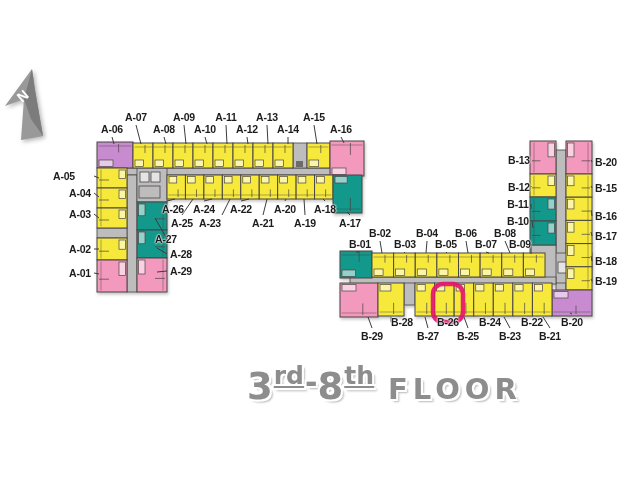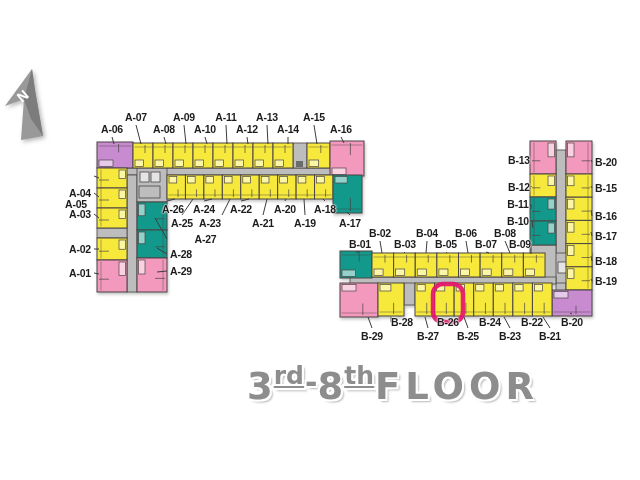--- a/index.html
+++ b/index.html
@@ -10,21 +10,21 @@
   #north-arrow-svg{filter:drop-shadow(2px 2px 2px rgba(110,110,110,.5));}
   .lbl{position:absolute;transform:translate(-50%,-50%);font-weight:bold;font-size:10.5px;
        color:#1c1c1c;letter-spacing:-.2px;white-space:nowrap;
        text-shadow:0 0 2px #fff,0 0 2px #fff,0 0 1px #fff;}
   .title{position:absolute;left:247px;top:361px;color:#8d8d8d;font-weight:bold;
          font-family:"DejaVu Sans",sans-serif;white-space:nowrap;
          text-shadow:-2px -2px 0 #fff,2px -2px 0 #fff,-2px 2px 0 #fff,2px 2px 0 #fff,3px 3px 2px #b9b9b9;}
   .title .num{font-size:37px;}
   .title sup{font-size:25px;vertical-align:15px;text-decoration:underline;margin:0 1px;}
   .title .dash{font-size:30px;vertical-align:6px;}
-  .title .word{font-size:37px;letter-spacing:5px;}
+  .title .word{font-size:29px;letter-spacing:5px;margin-left:13px;}
 </style>
 </head>
 <body>
 
 <div id="screen">
 
   <svg id="plan-svg" width="640" height="480" viewBox="0 0 640 480">
     <g id="north-arrow-svg">
         <polygon points="32,69 5,106 24,99 21,140 43,136 35,90" fill="#999999"></polygon>
         <polygon points="32,69 35,90 43,136 31,119 24,99" fill="#7c7c7c"></polygon>
@@ -309,21 +309,21 @@
     <g id="ring-layer">
         <rect x="433" y="284" width="30" height="38" rx="10" ry="10" fill="none" stroke="#e4156e" stroke-width="4.5" opacity="0.93"></rect>
       </g>
   </svg>
 
   <div id="labels">
       <div class="lbl" style="left: 80px; top: 273px;">A-01</div>
       <div class="lbl" style="left: 80px; top: 249px;">A-02</div>
       <div class="lbl" style="left: 80px; top: 214px;">A-03</div>
       <div class="lbl" style="left: 80px; top: 193px;">A-04</div>
-      <div class="lbl" style="left: 76px; top: 176px; margin-top: 28px;">A-05</div>
+      <div class="lbl" style="left: 64px; top: 176px;">A-05</div>
       <div class="lbl" style="left: 112px; top: 129px;">A-06</div>
       <div class="lbl" style="left: 136px; top: 117px;">A-07</div>
       <div class="lbl" style="left: 164px; top: 129px;">A-08</div>
       <div class="lbl" style="left: 184px; top: 117px;">A-09</div>
       <div class="lbl" style="left: 205px; top: 129px;">A-10</div>
       <div class="lbl" style="left: 226px; top: 117px;">A-11</div>
       <div class="lbl" style="left: 247px; top: 129px;">A-12</div>
       <div class="lbl" style="left: 267px; top: 117px;">A-13</div>
       <div class="lbl" style="left: 288px; top: 129px;">A-14</div>
       <div class="lbl" style="left: 314px; top: 117px;">A-15</div>
@@ -331,21 +331,21 @@
       <div class="lbl" style="left: 350px; top: 223px;">A-17</div>
       <div class="lbl" style="left: 325px; top: 209px;">A-18</div>
       <div class="lbl" style="left: 305px; top: 223px;">A-19</div>
       <div class="lbl" style="left: 285px; top: 209px;">A-20</div>
       <div class="lbl" style="left: 263px; top: 223px;">A-21</div>
       <div class="lbl" style="left: 241px; top: 209px;">A-22</div>
       <div class="lbl" style="left: 210px; top: 223px;">A-23</div>
       <div class="lbl" style="left: 204px; top: 209px;">A-24</div>
       <div class="lbl" style="left: 182px; top: 223px;">A-25</div>
       <div class="lbl" style="left: 167px; top: 209px; padding-left: 12px;">A-26</div>
-      <div class="lbl" style="left: 196px; top: 239px; padding-left: 19px;">A-27</div>
+      <div class="lbl" style="left: 166px; top: 239px;">A-27</div>
       <div class="lbl" style="left: 181px; top: 254px;">A-28</div>
       <div class="lbl" style="left: 181px; top: 271px;">A-29</div>
       <div class="lbl" style="left: 360px; top: 244px;">B-01</div>
       <div class="lbl" style="left: 380px; top: 233px;">B-02</div>
       <div class="lbl" style="left: 405px; top: 244px;">B-03</div>
       <div class="lbl" style="left: 427px; top: 233px;">B-04</div>
       <div class="lbl" style="left: 446px; top: 244px;">B-05</div>
       <div class="lbl" style="left: 466px; top: 233px;">B-06</div>
       <div class="lbl" style="left: 486px; top: 244px;">B-07</div>
       <div class="lbl" style="left: 505px; top: 233px;">B-08</div>

